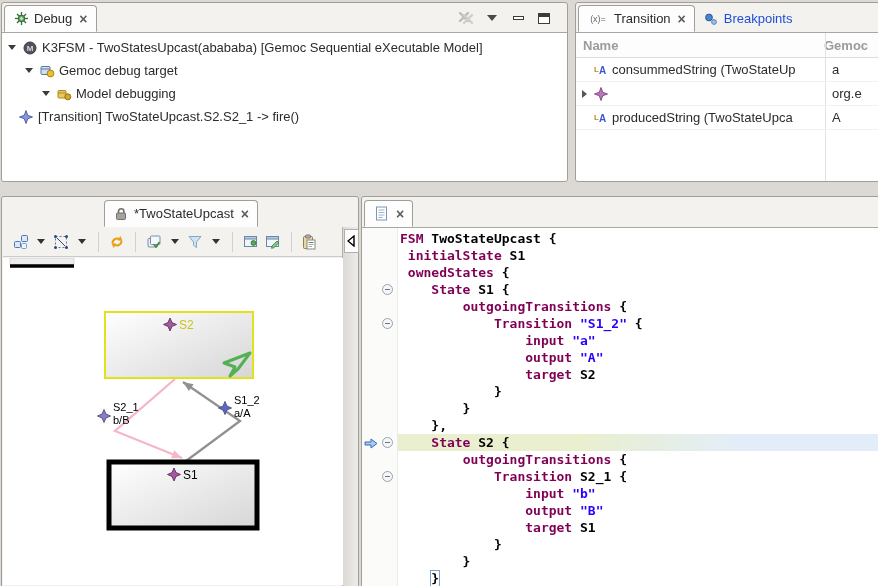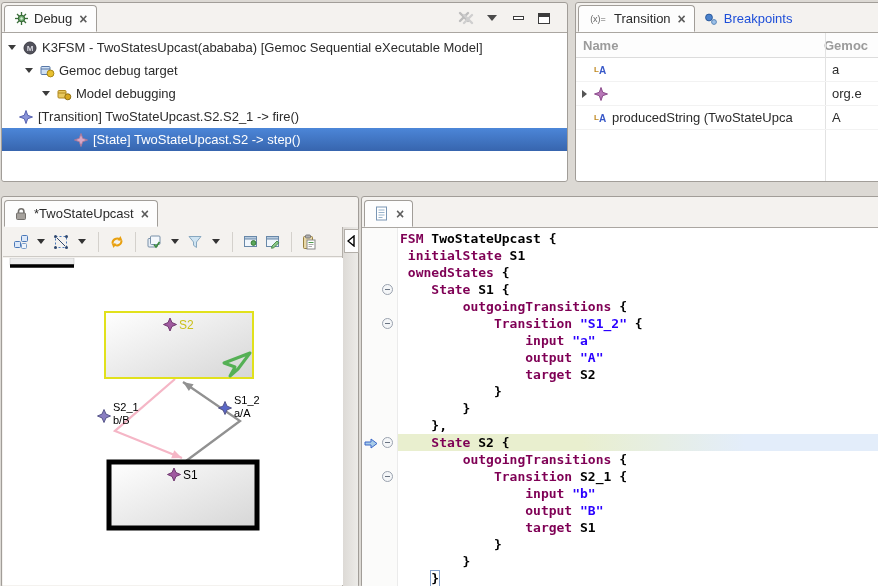--- a/index.html
+++ b/index.html
@@ -142,29 +142,20 @@
           </div>
           <div class="trow" style="">
             <span class="exp"></span>
             <span class="icon ">
               <svg width="14" height="14" viewBox="0 0 14 14">
                 <path d="M7 0.5 L8.7 5.3 L13.5 7 L8.7 8.7 L7 13.5 L5.3 8.7 L0.5 7 L5.3 5.3 Z" fill="#8a94d8" stroke="#5560b0" stroke-width="1"></path>
               </svg>
             </span>
             <span class="tlabel2">[Transition] TwoStateUpcast.S2.S2_1 -&gt; fire()</span>
           </div>
-          <div class="trow selected" style="padding-left: 55px;">
-            <span class="exp"></span>
-            <span class="icon ">
-              <svg width="14" height="14" viewBox="0 0 14 14">
-                <path d="M7 0.5 L8.7 5.3 L13.5 7 L8.7 8.7 L7 13.5 L5.3 8.7 L0.5 7 L5.3 5.3 Z" fill="#d8a8c8" stroke="#a87898" stroke-width="1"></path>
-              </svg>
-            </span>
-            <span class="tlabel2">[State] TwoStateUpcast.S2 -&gt; step()</span>
-          </div>
         </div>
     </div>
   </section>
 
   <section class="panel" id="vars-panel" style="left:575px;top:2px;width:310px;height:180px;">
     <div class="tabbar">
       <div class="tab active">
         <span class="icon" id="vars-tab-icon" style="width:22px;font-size:9px;color:#666;">(x)=</span>
         <span>Transition</span>
         <span class="tclose">×</span>
@@ -188,20 +179,21 @@
       <div id="vars-rows" style="position:absolute;top:25px;left:0;right:0;">
           <div class="vrow">
             <div class="vname">
               <span class="exp" style="margin-left: 2px;"></span>
               <span class="icon ">
                 <svg width="14" height="13" viewBox="0 0 14 13">
                   <text x="0" y="9" font-size="8" font-weight="bold" fill="#c08820" font-family="Liberation Sans,sans-serif">L</text>
                   <text x="5" y="11" font-size="10" font-weight="bold" fill="#3858c8" font-family="Liberation Sans,sans-serif">A</text>
                 </svg>
               </span>
+              <span>consummedString (TwoStateUp</span>
             </div>
             <span class="vval">a</span>
           </div>
           <div class="vrow">
             <div class="vname">
               <span class="exp" style="margin-left: 2px;">
                 <span class="exp-right"></span>
               </span>
               <span class="icon ">
                 <svg width="14" height="14" viewBox="0 0 14 14">
@@ -222,21 +214,21 @@
               </span>
               <span>producedString (TwoStateUpca</span>
             </div>
             <span class="vval">A</span>
           </div>
         </div>
     </div>
   </section>
 
   <section class="panel" id="diagram-panel" style="left:1px;top:196px;width:358px;height:392px;">
-    <div class="tabbar" style="height:30px;">
+    <div class="tabbar" style="height:30px;justify-content:center;">
       <div class="tab active">
         <span class="icon" id="lock-icon">
             <svg width="14" height="15" viewBox="0 0 14 15">
               <path d="M4.5 8 v-2.5 a2.7 2.7 0 0 1 5.4 0 V8" fill="none" stroke="#73706c" stroke-width="1.6"></path>
               <rect x="2.5" y="7" width="9" height="6.5" rx="1" fill="#a5a19c" stroke="#73706c"></rect>
             </svg>
           </span>
         <span>*TwoStateUpcast</span>
         <span class="tclose">×</span>
       </div>

